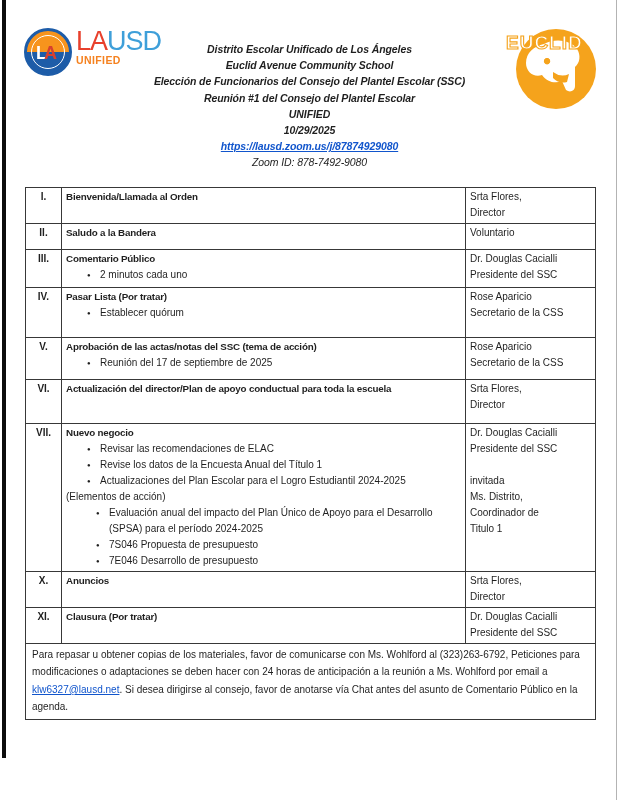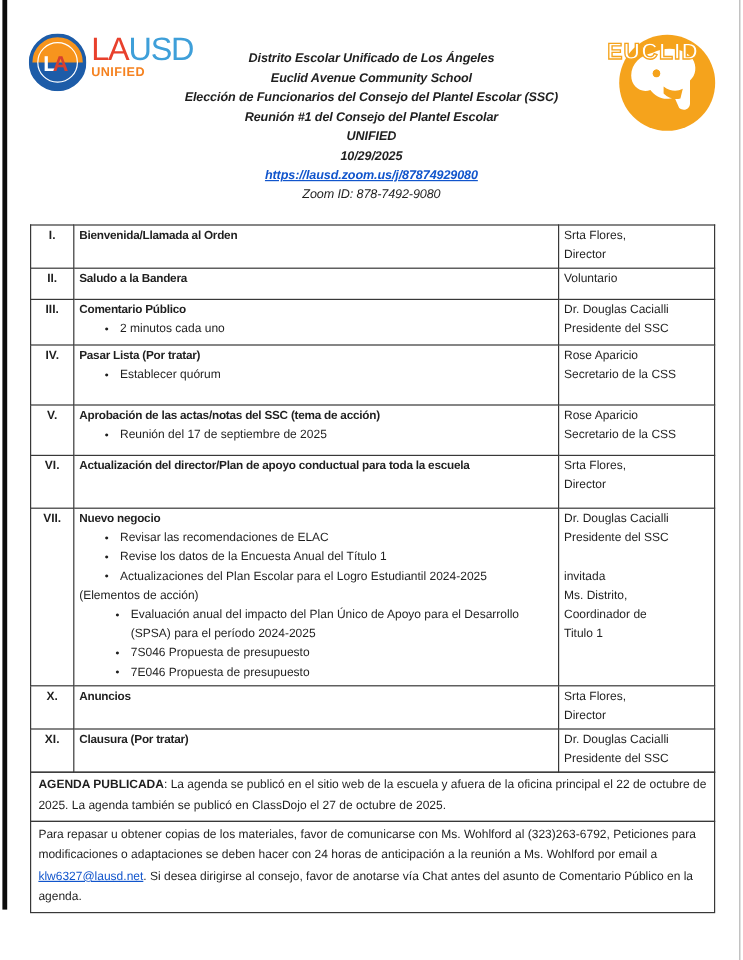--- a/index.html
+++ b/index.html
@@ -156,21 +156,21 @@
           <tr>
             <td class="num" style="height: 140px;">VII.</td>
             <td>
               <div class="topic-title">Nuevo negocio</div>
               <div class="it1">Revisar las recomendaciones de ELAC</div>
               <div class="it1">Revise los datos de la Encuesta Anual del Título 1</div>
               <div class="it1">Actualizaciones del Plan Escolar para el Logro Estudiantil 2024-2025</div>
               <div class="it0">(Elementos de acción)</div>
               <div class="it2">Evaluación anual del impacto del Plan Único de Apoyo para el Desarrollo (SPSA) para el período 2024-2025</div>
               <div class="it2">7S046 Propuesta de presupuesto</div>
-              <div class="it2">7E046 Propuesta de presupuesto</div>
+              <div class="it2">7E046 Desarrollo de presupuesto</div>
             </td>
             <td>
               <div>Dr. Douglas Cacialli</div>
               <div>Presidente del SSC</div>
               <div>&nbsp;</div>
               <div>invitada</div>
               <div>Ms. Distrito,</div>
               <div>Coordinador de</div>
               <div>Titulo 1</div>
             </td>
@@ -190,16 +190,15 @@
             <td>
               <div class="topic-title">Clausura (Por tratar)</div>
             </td>
             <td>
               <div>Dr. Douglas Cacialli</div>
               <div>Presidente del SSC</div>
             </td>
           </tr>
         </tbody>
     </table>
-    <div class="note"><span class="b">AGENDA PUBLICADA</span><span>: La agenda se publicó en el sitio web de la escuela y afuera de la oficina principal el 22 de octubre de 2025. La agenda también se publicó en ClassDojo el 27 de octubre de 2025.</span></div>
     <div class="note"><span>Para repasar u obtener copias de los materiales, favor de comunicarse con Ms. Wohlford al (323)263-6792, Peticiones para modificaciones o adaptaciones se deben hacer con 24 horas de anticipación a la reunión a Ms. Wohlford por email a </span><a href="#" class="doclink">klw6327@lausd.net</a><span>. Si desea dirigirse al consejo, favor de anotarse vía Chat antes del asunto de Comentario Público en la agenda.</span></div>
   </div>
 </div>
 
 </body></html>

